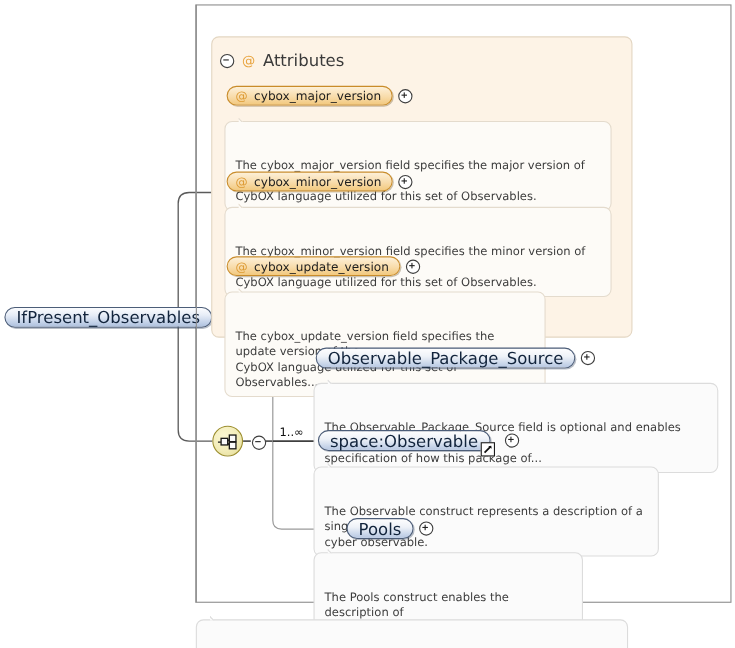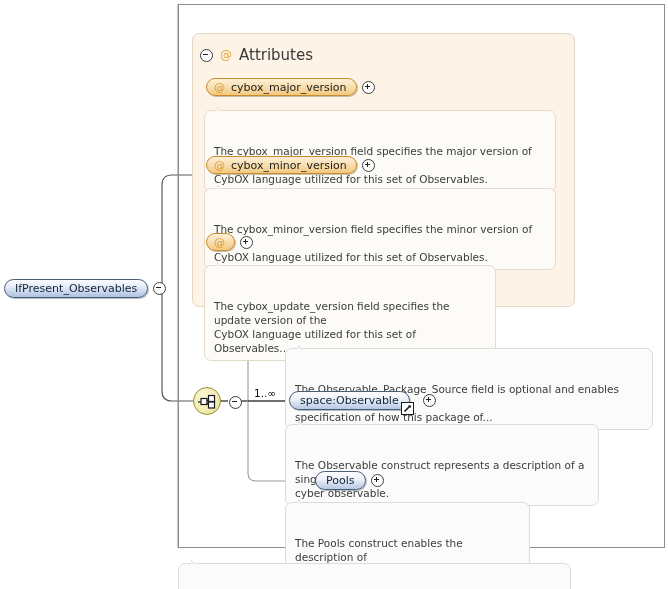--- a/index.html
+++ b/index.html
@@ -191,21 +191,21 @@
     position: relative;
     display: flex;
     align-items: center;
     height: 19px;
     padding: 0 10px;
     border: 1px solid #4c5d78;
     border-radius: 10px;
     background: linear-gradient(180deg,#fdfdfe 0%, #eef2f8 42%, #c9d6ea 80%, #b8c8e2 100%);
     box-shadow: 1px 1px 0 rgba(40,55,80,.32);
     box-sizing: border-box;
-    font-size: 11px;
+    font-size: 15px;
     color: #12243c;
     white-space: nowrap;
   }
   .elem-pill.root {
     background: linear-gradient(180deg,#fbfcfe 0%, #e7edf7 38%, #c2d1e8 78%, #aec0dd 100%);
   }
   
   .ref-badge {
     position: absolute;
     right: -5px;
@@ -309,20 +309,21 @@
   </div>
   <div class="doc inattr" style="left:204px; top:188px; width:352px;">
     <span class="tail"></span>
     <span>The cybox_minor_version field specifies the minor version of the
 CybOX language utilized for this set of Observables.</span>
   </div>
 
   <div class="attr-row" style="left:206px; top:233px;">
     <div class="attr-pill">
       <span class="at-glyph">@</span>
+      <span class="attr-name">cybox_update_version</span>
     </div>
     <span class="toggle plus"></span>
   </div>
   <div class="doc inattr" style="left:204px; top:265px; width:292px;">
     <span class="tail"></span>
     <span>The cybox_update_version field specifies the update version of the
 CybOX language utilized for this set of Observables....</span>
   </div>
 
   <div class="seq-node">
@@ -330,20 +331,26 @@
       <line x1="0" y1="8" x2="3" y2="8" stroke="#1a1a1a" stroke-width="1.2"></line>
       <rect x="3" y="4.5" width="6" height="6" fill="#fafafa" stroke="#1a1a1a" stroke-width="1.2"></rect>
       <line x1="9" y1="7" x2="11" y2="5" stroke="#1a1a1a" stroke-width="1.2"></line>
       <rect x="10.5" y="1.5" width="6" height="6" fill="#fafafa" stroke="#1a1a1a" stroke-width="1.2"></rect>
       <line x1="9" y1="9" x2="11" y2="11" stroke="#1a1a1a" stroke-width="1.2"></line>
       <rect x="10.5" y="8" width="6" height="6" fill="#fafafa" stroke="#1a1a1a" stroke-width="1.2"></rect>
     </svg>
   </div>
   <span class="toggle" style="position:absolute; left:229px; top:396px;"></span>
 
+  <div class="elem-row" style="left:287px; top:316px;">
+    <div class="elem-pill">
+      <span>Observable_Package_Source</span>
+    </div>
+    <span class="toggle plus"></span>
+  </div>
   <div class="doc" style="left:285px; top:348px; width:368px;">
     <span class="tail"></span>
     <span>The Observable_Package_Source field is optional and enables descriptive
 specification of how this package of...</span>
   </div>
 
   <span class="occurs" style="left:254px; top:387px;">1..∞</span>
   <div class="elem-row" style="left:289px; top:391px;">
     <div class="elem-pill">
       <span>space:Observable</span>

